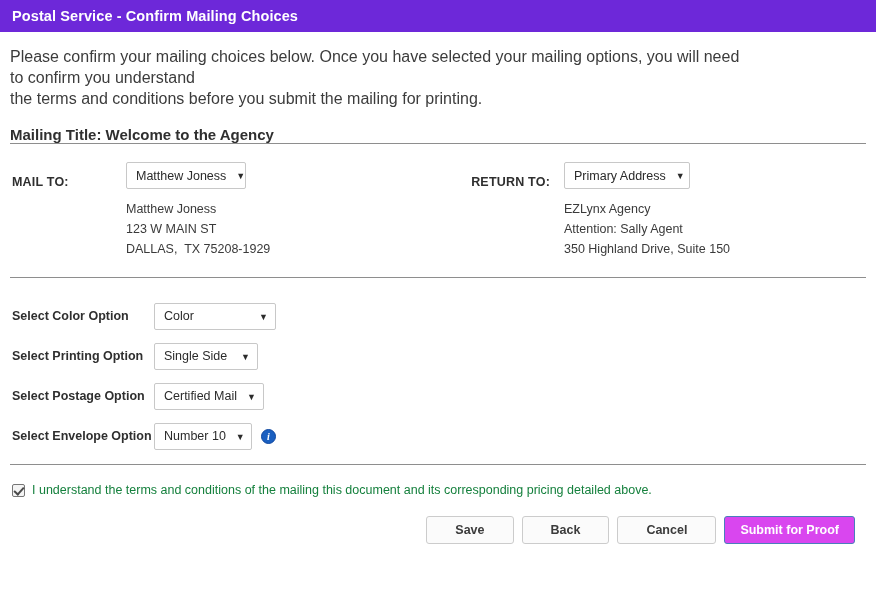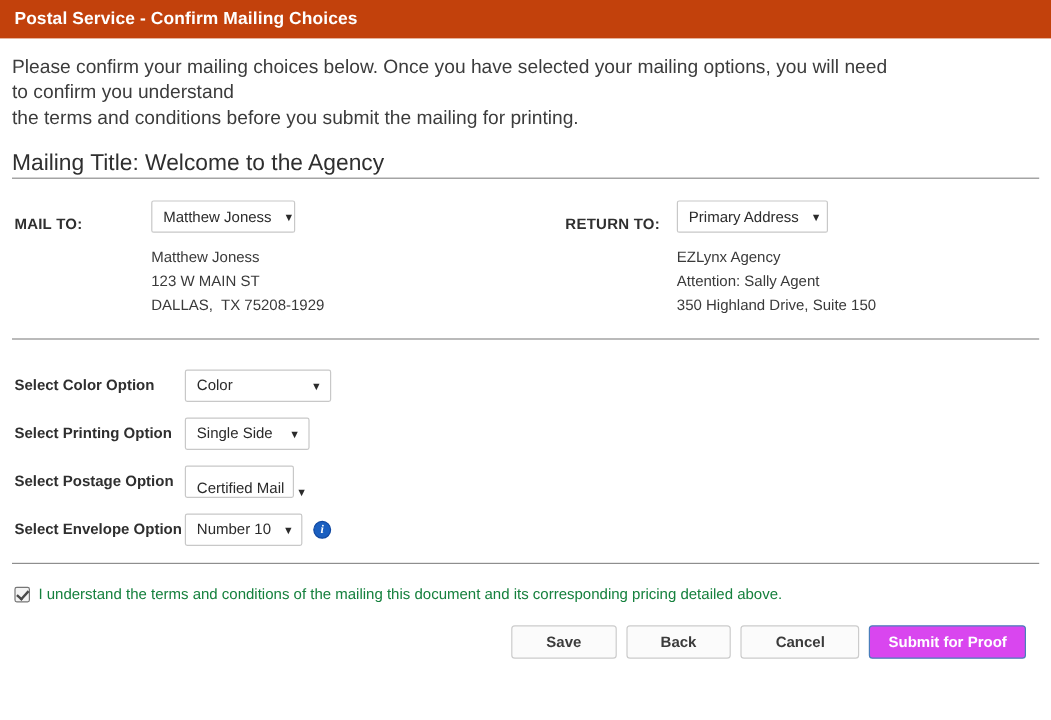--- a/index.html
+++ b/index.html
@@ -10,21 +10,21 @@
     height: 600px;
     background: #ffffff;
     font-family: "Liberation Sans", sans-serif;
     color: #333333;
     overflow: hidden;
   }
 
   
   .titlebar {
     height: 32px;
-    background: #c2410c;
+    background: #6d28d9;
     display: flex;
     align-items: center;
     padding: 0 0 0 12px;
   }
   .titlebar-text {
     color: #ffffff;
     font-size: 14.5px;
     font-weight: bold;
     letter-spacing: 0.1px;
     white-space: nowrap;
@@ -37,22 +37,22 @@
     margin-top: 14px;
     font-size: 16px;
     color: #3c3c3c;
     line-height: 21px;
     max-width: 730px;
   }
   .intro .line { display: block; }
 
   .mailing-title {
     margin-top: 17px;
-    font-size: 19px;
-    font-weight: normal;
+    font-size: 15px;
+    font-weight: bold;
     color: #2f2f2f;
   }
 
   hr.divider {
     border: 0;
     border-top: 1px solid #8e8e8e;
     margin: 0;
     width: 856px;
   }
   .divider-1 { margin-top: 26px; }
@@ -130,21 +130,21 @@
     width: 144px;
     font-size: 12.5px;
     font-weight: bold;
     color: #2f2f2f;
     white-space: nowrap;
     padding-left: 2px;
   }
   .opt-control { display: flex; align-items: center; }
   .sel-color    { width: 122px; }
   .sel-printing { width: 104px; }
-  .sel-postage  { width: 91px; align-items: flex-end; }
+  .sel-postage  { width: 110px; }
   .sel-envelope { width: 98px; justify-content: space-between;  }
 
   .info-icon {
     width: 15px;
     height: 15px;
     margin-left: 9px;
     border-radius: 50%;
     background: #1a5fc0;
     border: 1px solid #0f47a0;
     color: #ffffff;

